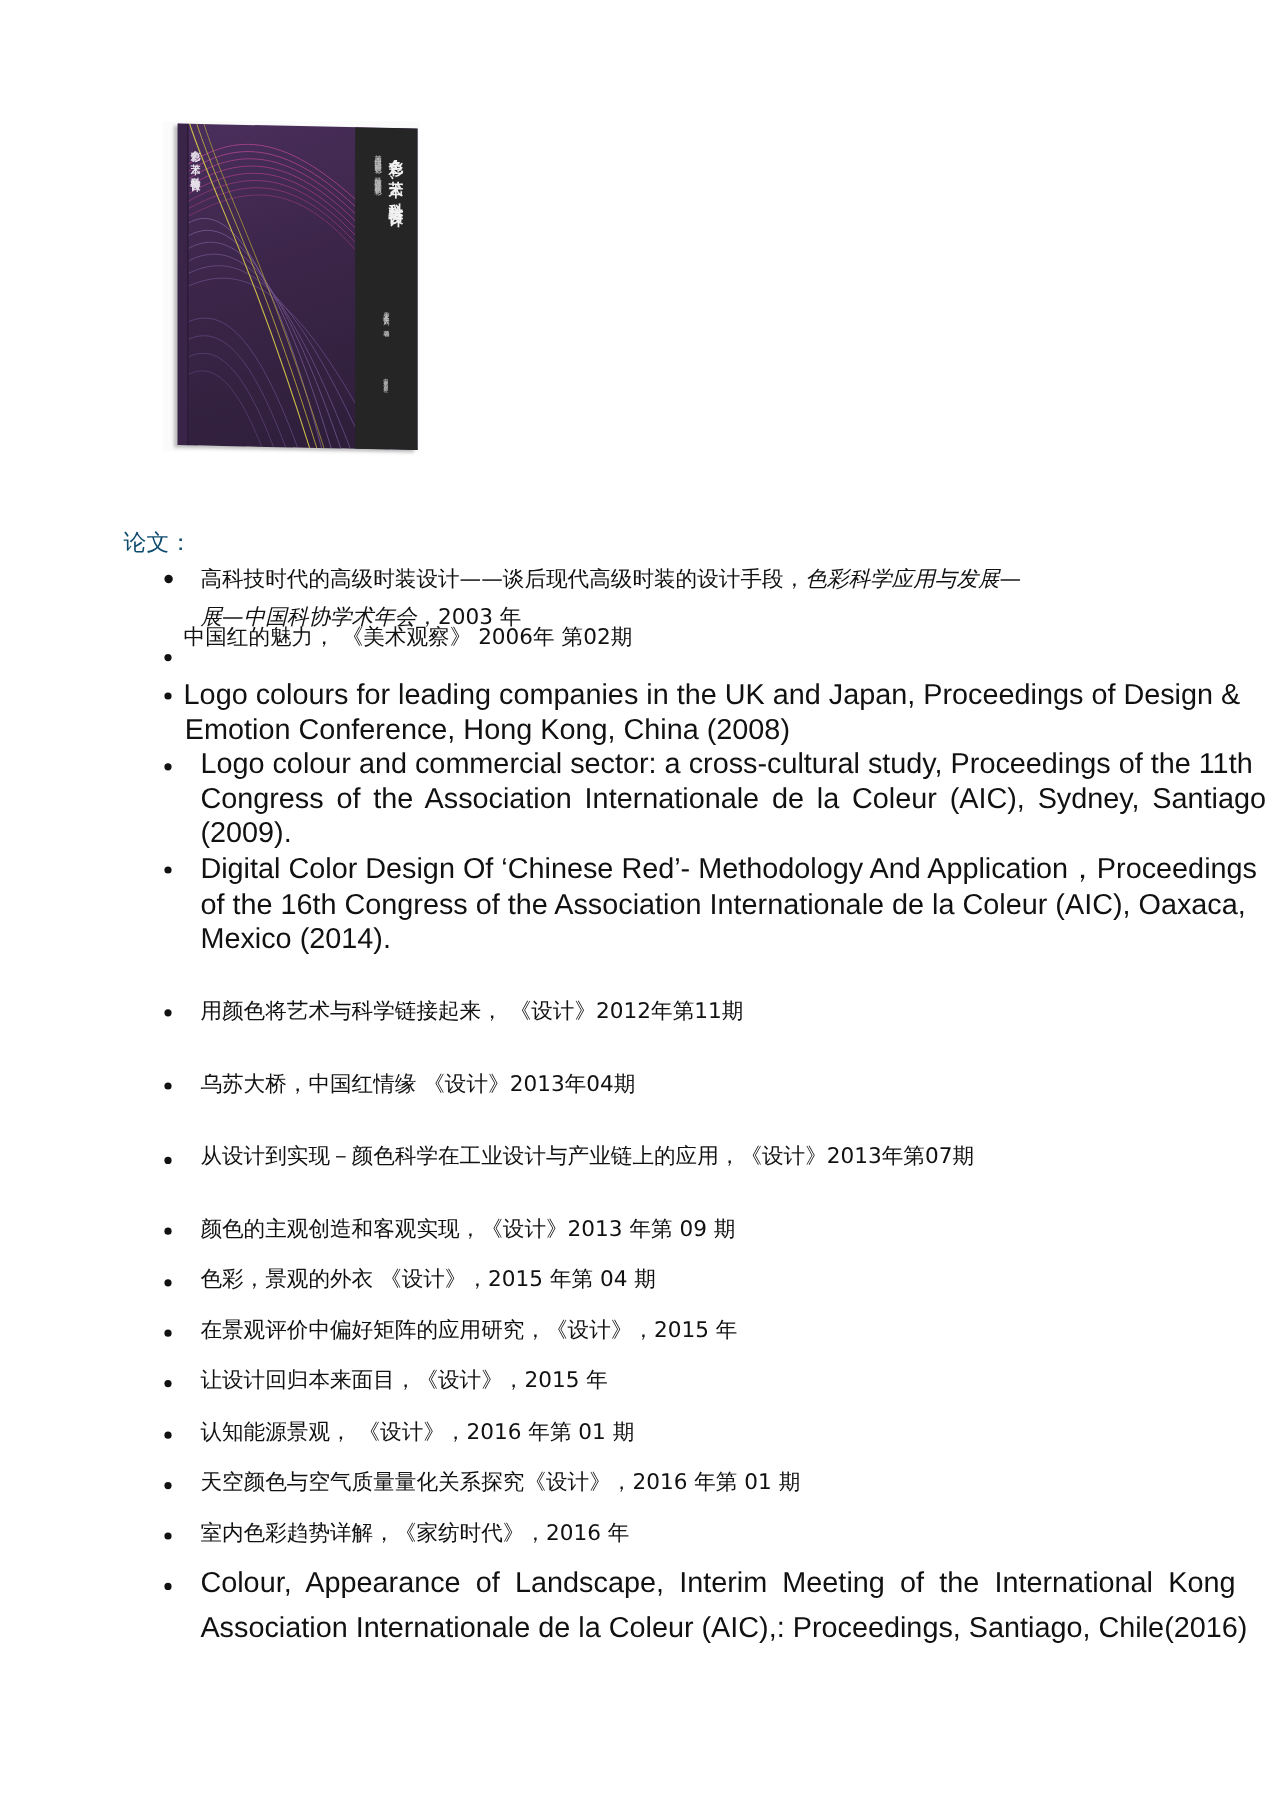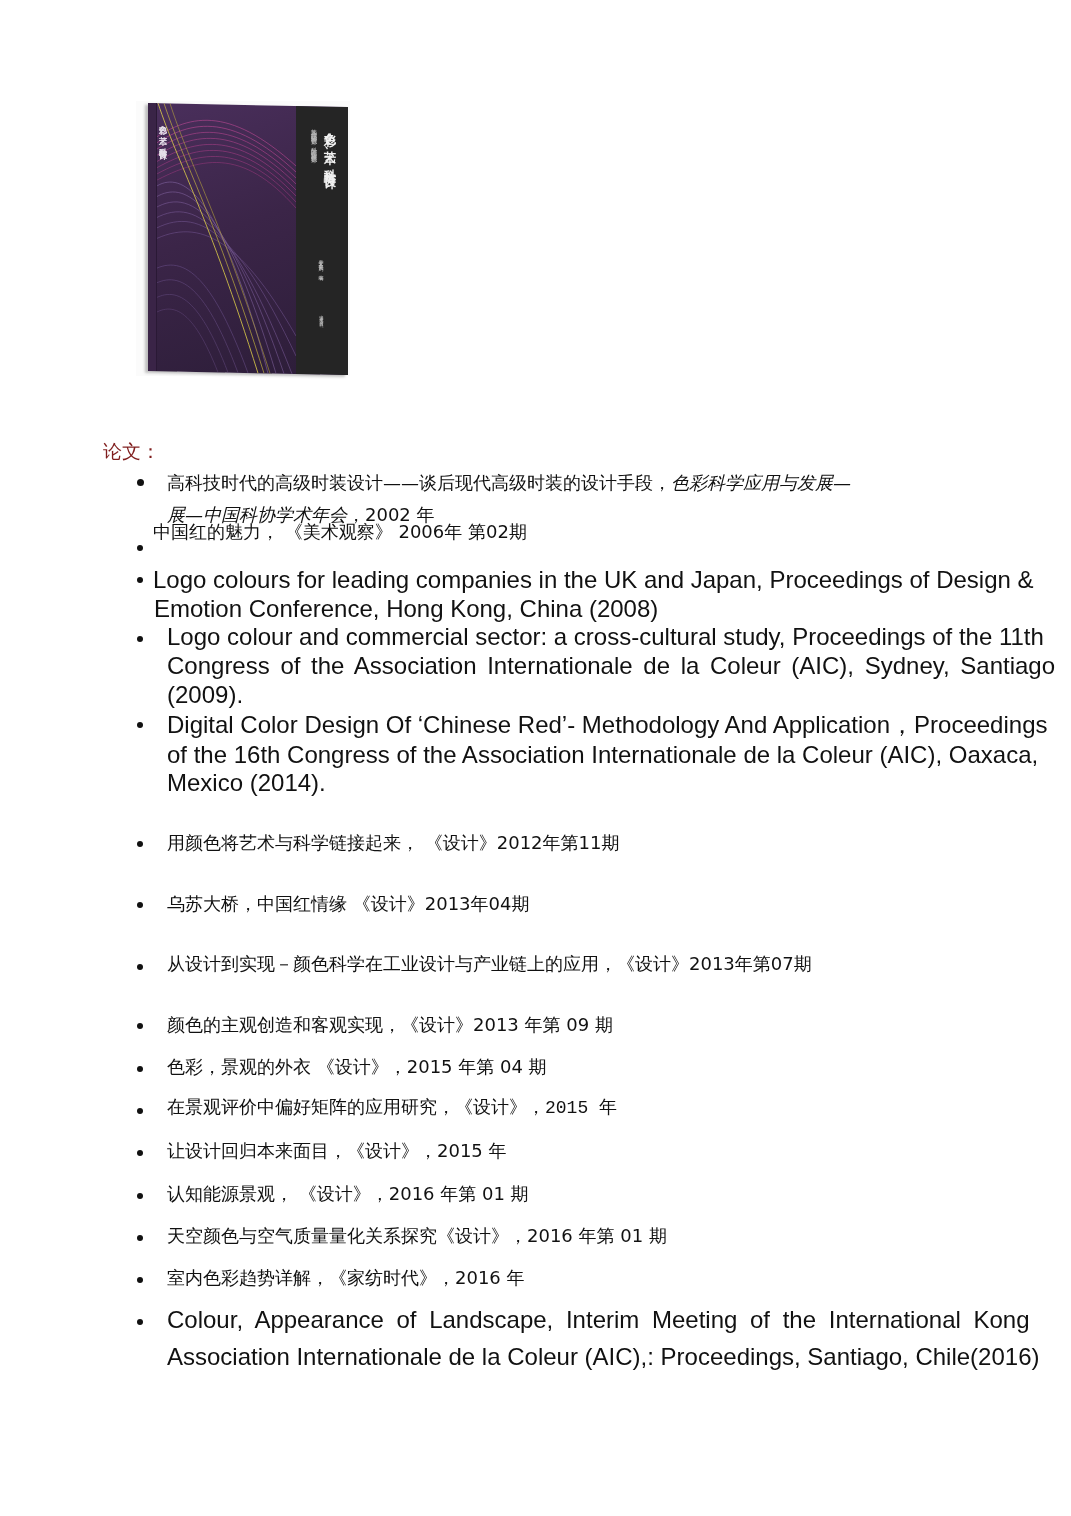--- a/index.html
+++ b/index.html
@@ -108,21 +108,21 @@
       top: 0;
       width: 148px;
       height: 100%;
     }
 
     .section-label {
       position: absolute;
       left: 103px;
       top: 439px;
       font-size: 19px;
-      color: #7f1d1d;
+      color: #0c4a6e;
       font-family: "DejaVu Sans", sans-serif;
     }
 
     .pubs {
       position: absolute;
       left: 0;
       top: 0;
       width: 1071px;
     }
     .pub {
@@ -197,21 +197,21 @@
 <div class="section-label">论文：</div>
 
 <div class="pubs">
 
   <div class="pub">
     <span class="bullet" style="left:137px; top:479px;"></span>
     <div class="text cjk" style="left:167px; top:468px;">
       <span>高科技时代的高级时装设计——谈后现代高级时装的设计手段，</span><em class="it" style="display:inline-block; width:180px; overflow:hidden; vertical-align:top; white-space:nowrap;">色彩科学应用与发展—中国科协学术年会</em>
     </div>
     <div class="text cjk" style="left:167px; top:500px;">
-      <em class="it">展—中国科协学术年会</em><span>，2002 年</span>
+      <em class="it">展—中国科协学术年会</em><span>，2003 年</span>
     </div>
   </div>
 
   <div class="pub">
     <span class="bullet" style="left:137px; top:545px; width:6px; height:6px;"></span>
     <div class="text cjk" style="left:153px; top:517px;">中国红的魅力，  《美术观察》  2006年  第02期</div>
   </div>
 
   <div class="pub">
     <span class="bullet" style="left:137px; top:577px; width:6px; height:6px;"></span>
@@ -253,21 +253,21 @@
     <div class="text cjk" style="left:167px; top:1010px;">颜色的主观创造和客观实现，《设计》2013 年第 09 期</div>
   </div>
 
   <div class="pub">
     <span class="bullet" style="left:137px; top:1066px; width:6px; height:6px;"></span>
     <div class="text cjk" style="left:167px; top:1052px;">色彩，景观的外衣  《设计》，2015 年第 04 期</div>
   </div>
 
   <div class="pub">
     <span class="bullet" style="left:137px; top:1108px; width:6px; height:6px;"></span>
-    <div class="text cjk" style="left:167px; top:1094px;font-family:Liberation Mono, monospace;">在景观评价中偏好矩阵的应用研究，《设计》，2015 年</div>
+    <div class="text cjk" style="left:167px; top:1094px;">在景观评价中偏好矩阵的应用研究，《设计》，2015 年</div>
   </div>
 
   <div class="pub">
     <span class="bullet" style="left:137px; top:1150px; width:6px; height:6px;"></span>
     <div class="text cjk" style="left:167px; top:1136px;">让设计回归本来面目，《设计》，2015 年</div>
   </div>
 
   <div class="pub">
     <span class="bullet" style="left:137px; top:1193px; width:6px; height:6px;"></span>
     <div class="text cjk" style="left:167px; top:1179px;">认知能源景观，  《设计》，2016 年第 01 期</div>

